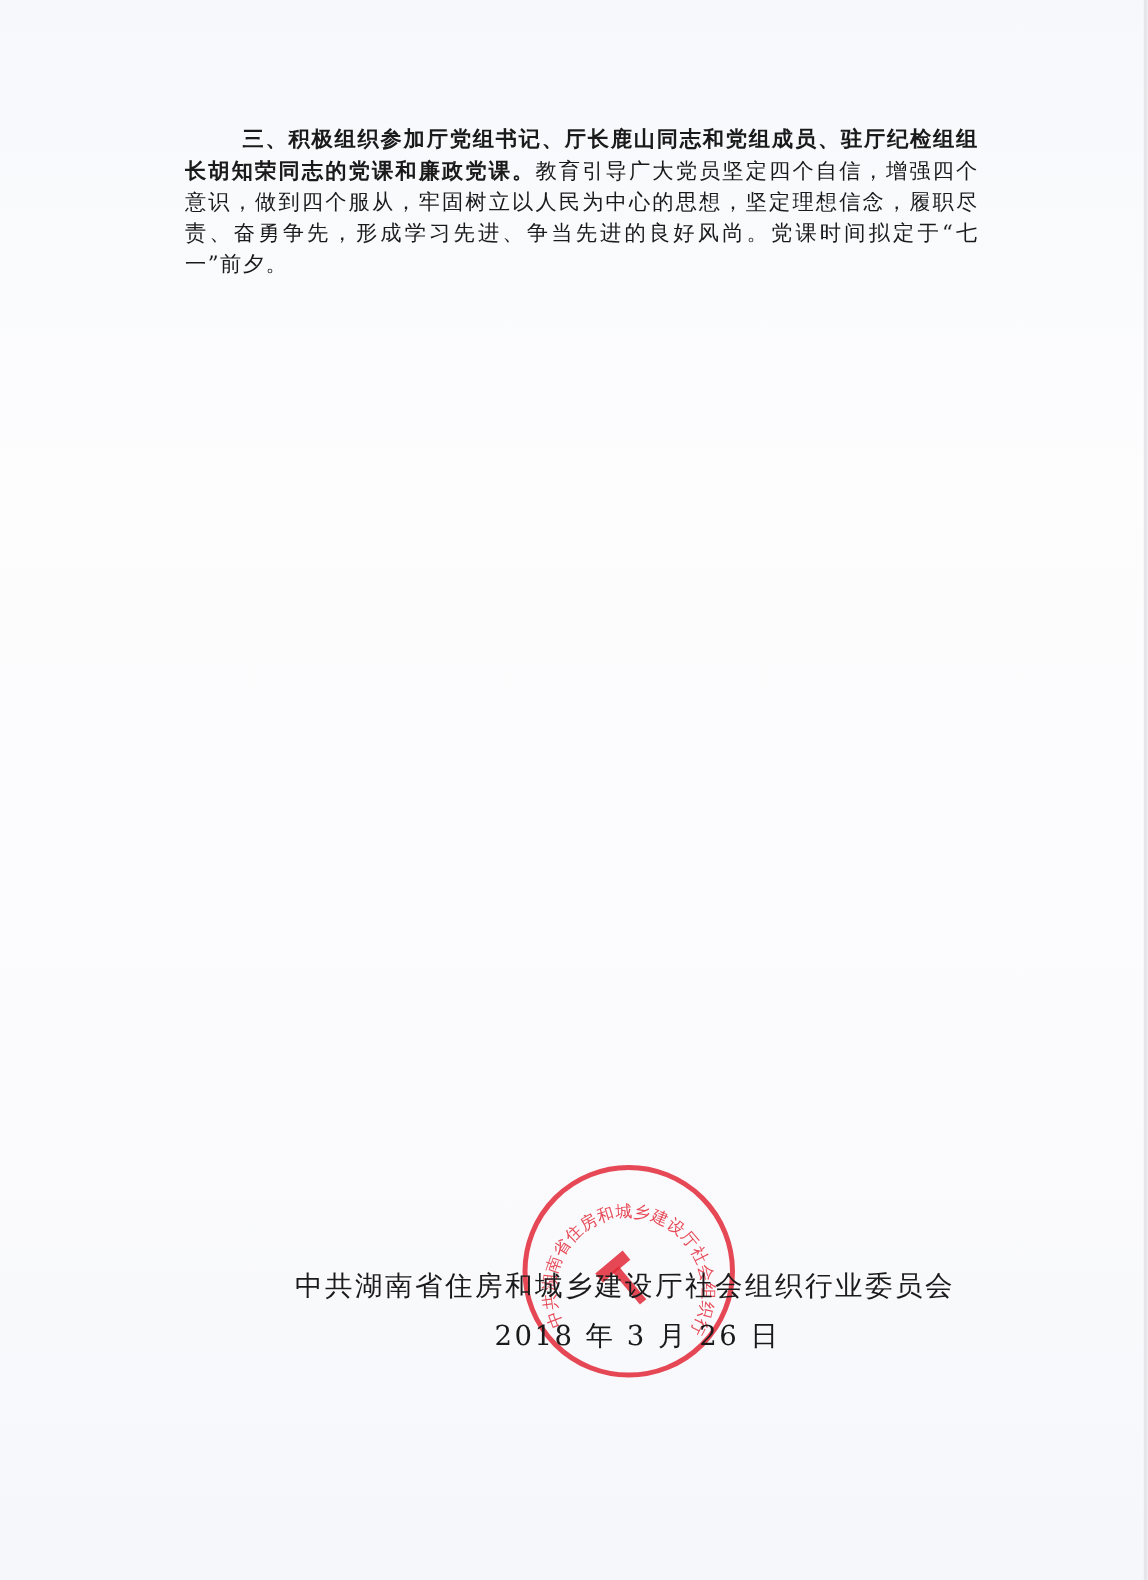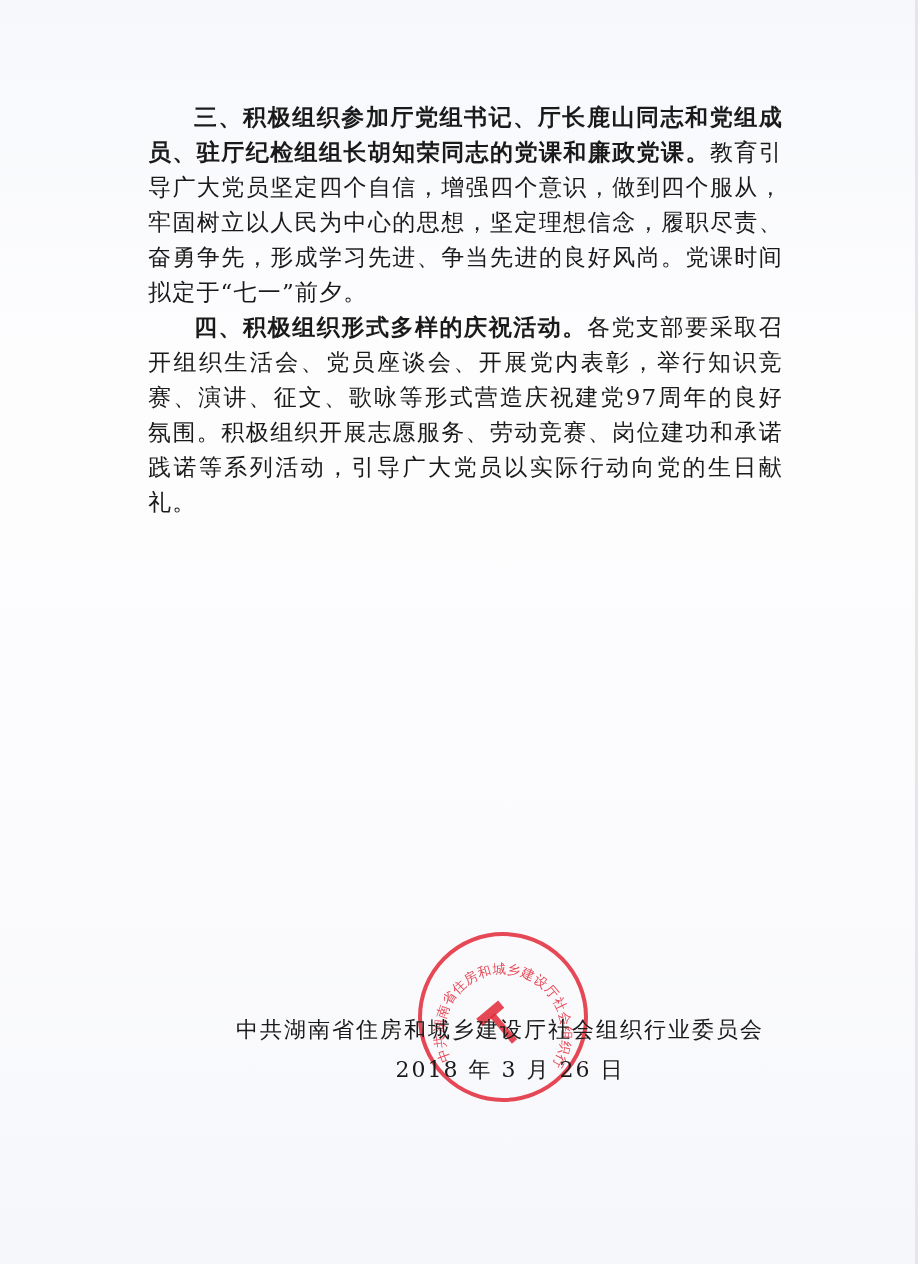--- a/index.html
+++ b/index.html
@@ -12,21 +12,21 @@
   }
   .page {
     position: absolute; left: 0; top: 0; width: 918px; height: 1264px;
     background: linear-gradient(180deg, #f7f8fc 0%, #fdfdfe 30%, #fbfbfd 70%, #f6f7fb 100%);
   }
   .right-edge {
     position: absolute; right: 0; top: 0; width: 3px; height: 1264px; background: #e6e6ea;
   }
   .body-text {
     position: absolute; left: 148px; top: 100px; width: 635px;
-    font-size: 23px; line-height: 35px; letter-spacing: 1.2px;
+    font-size: 17px; line-height: 25px; letter-spacing: 1.2px;
     text-align: justify;
   }
   .para { margin: 0; text-indent: 46px; }
   .para b { font-weight: bold; font-family: "DejaVu Sans", "Liberation Sans", sans-serif; }
   .signature {
     position: absolute; left: 200px; top: 1010px; width: 600px; text-align: center;
     font-size: 22px; letter-spacing: 2px; line-height: 40px;
   }
   .sig-org { display: block; }
   .sig-date { display: block; padding-left: 20px; }
@@ -40,21 +40,20 @@
   .stamp svg { position: absolute; left: 0; top: 0; width: 100%; height: 100%; }
 </style>
 </head>
 <body>
 
 <div class="page">
   <div class="right-edge"></div>
 
   <div class="body-text">
     <p class="para"><b>三、积极组织参加厅党组书记、厅长鹿山同志和党组成员、驻厅纪检组组长胡知荣同志的党课和廉政党课。</b><span>教育引导广大党员坚定四个自信，增强四个意识，做到四个服从，牢固树立以人民为中心的思想，坚定理想信念，履职尽责、奋勇争先，形成学习先进、争当先进的良好风尚。党课时间拟定于“七一”前夕。</span></p>
-    <p class="para"><b>四、积极组织形式多样的庆祝活动。</b><span>各党支部要采取召开组织生活会、党员座谈会、开展党内表彰，举行知识竞赛、演讲、征文、歌咏等形式营造庆祝建党97周年的良好氛围。积极组织开展志愿服务、劳动竞赛、岗位建功和承诺践诺等系列活动，引导广大党员以实际行动向党的生日献礼。</span></p>
   </div>
 
   <div class="stamp">
     <svg viewBox="0 0 170 170">
       <defs>
         <path id="arc" d="M 30 130 A 62 62 0 1 1 140 130"></path>
       </defs>
       <text font-size="14" fill="rgba(226,40,55,0.85)" font-family="DejaVu Sans, sans-serif" letter-spacing="0.5">
         <textPath href="#arc">中共湖南省住房和城乡建设厅社会组织行业委员会</textPath>
       </text>

